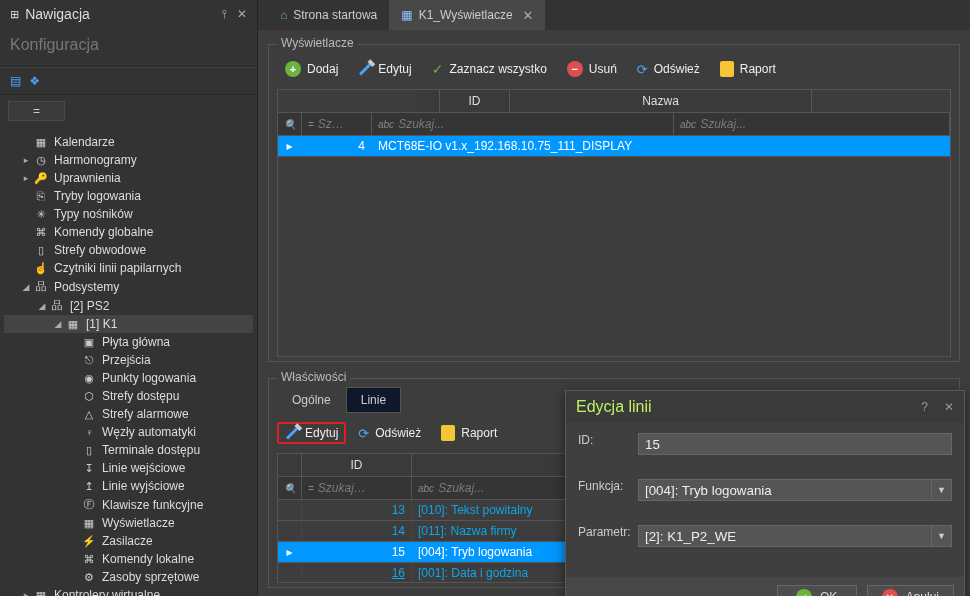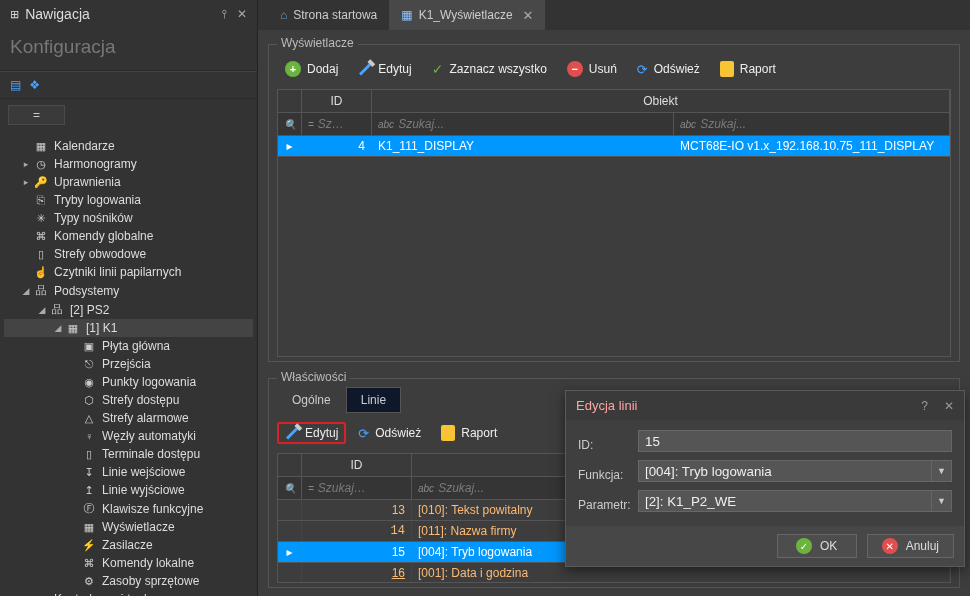--- a/index.html
+++ b/index.html
@@ -5,21 +5,21 @@
 * { box-sizing: border-box; margin: 0; padding: 0; font-family: "Segoe UI", Tahoma, sans-serif; }
 body { background: #3d3d3d; color: #ccc; font-size: 12px; width: 970px; height: 596px; overflow: hidden; position: relative; }
 
 .main-layout { display: flex; height: 596px; }
 
 
 .left-panel { width: 258px; background: #333; border-right: 1px solid #222; display: flex; flex-direction: column; }
 .nav-header { display: flex; align-items: center; justify-content: space-between; padding: 6px 10px; background: #333; }
 .nav-title { color: #dcdcdc; font-size: 14px; display: flex; align-items: center; gap: 6px; }
 .nav-icons { display: flex; gap: 10px; color: #aaa; cursor: pointer; }
-.config-header { padding: 8px 10px 12px; color: #777; font-size: 19px; border-bottom: 1px solid #2a2a2a; }
+.config-header { padding: 8px 10px 12px; color: #777; font-size: 16px; border-bottom: 1px solid #2a2a2a; }
 .config-icons { padding: 6px 10px; display: flex; gap: 8px; border-top: 1px solid #444; border-bottom: 1px solid #2a2a2a; }
 .equals-btn { padding: 0 24px; background: #3a3a3a; border: 1px solid #4a4a4a; color: #ccc; cursor: pointer; height: 20px; display: inline-flex; align-items: center; justify-content: center; font-size: 12px; margin-right: 4px; }
 
 .tree { flex: 1; overflow-y: auto; padding: 6px 4px; }
 .tree-item { display: flex; align-items: center; padding: 2px 4px; cursor: pointer; white-space: nowrap; }
 .tree-item.selected { background: #444; }
 .tree-arrow { width: 12px; color: #aaa; font-size: 9px; text-align: center; }
 .tree-icon { width: 18px; text-align: center; margin-right: 4px; font-size: 11px; color: #ccc; }
 .tree-label { color: #ddd; }
 .pl-0 { padding-left: 16px; }
@@ -50,21 +50,21 @@
 .ic-refresh { color: #4aa3ff; font-size: 13px; }
 .ic-report { background: #f7c433; width: 14px; height: 16px; border-radius: 2px; display: inline-block; }
 
 .highlight-btn { border: 2px solid #d62222; padding: 2px 6px; }
 
 
 .grid { border: 1px solid #555; display: flex; flex-direction: column; flex: 1; overflow: hidden; }
 .grid-head, .grid-filter, .grid-row { display: flex; border-bottom: 1px solid #555; justify-content: center; }
 .grid-head .cell { background: #3a3a3a; color: #ddd; text-align: center; padding: 4px 6px; border-right: 1px solid #555; }
 .grid-filter .cell { background: #353535; color: #7a7a7a; font-style: italic; padding: 4px 6px; border-right: 1px solid #555; display: flex; align-items: center; gap: 4px; }
-.grid-row .cell { padding: 3px 6px; border-right: 1px solid #444; color: #fdba74; }
+.grid-row .cell { padding: 3px 6px; border-right: 1px solid #444; color: #0ea5e9; }
 .grid-row.sel .cell { background: #0097ff; color: #fff; border-right-color: #0097ff; }
 .grid-row:not(.sel) .cell { background: #3d3d3d; }
 .cell { overflow: hidden; white-space: nowrap; }
 .row-ind { width: 24px; display: flex; align-items: center; justify-content: center; }
 
 .gw-ind { width: 24px; }
 .gw-id { width: 70px; }
 .gw-name { width: 302px; }
 .gw-obj { flex: 1; }
 
@@ -74,24 +74,24 @@
 .filter-glyph { font-size: 10px; color: #888; }
 
 
 .prop-tabs { display: flex; margin-bottom: 4px; }
 .prop-tab { padding: 5px 14px; color: #ccc; cursor: pointer; border: 1px solid transparent; }
 .prop-tab.active { background: #0f172a; border: 1px solid #555; }
 
 
 .dialog { position: absolute; right: 5px; top: 390px; width: 400px; background: #3f3f3f; border: 1px solid #5a5a5a; box-shadow: 0 4px 12px rgba(0,0,0,0.5); z-index: 100; }
 .dialog-titlebar { display: flex; align-items: center; justify-content: space-between; padding: 7px 10px; background: #3a3a3a; }
-.dialog-title { color: #fca5a5; font-size: 13px; }
+.dialog-title { color: #bef264; font-size: 16px; }
 .dialog-tbuttons { display: flex; gap: 16px; color: #999; cursor: pointer; }
 .dialog-body { padding: 10px 12px 6px; }
-.form-row { display: flex; align-items: flex-end; margin-bottom: 8px; }
+.form-row { display: flex; align-items: flex-start; margin-bottom: 24px; }
 .form-label { width: 60px; color: #ccc; }
 .form-input { flex: 1; background: #555; border: 1px solid #666; color: #eee; padding: 3px 6px; height: 22px; }
 .form-combo { display: flex; flex: 1; }
 .form-combo .form-input { flex: 1; }
 .combo-btn { width: 20px; background: #555; border: 1px solid #666; border-left: none; color: #ccc; display: flex; align-items: center; justify-content: center; cursor: pointer; font-size: 9px; }
 .dialog-footer { display: flex; justify-content: flex-end; gap: 10px; padding: 8px 10px; background: #474747; }
 .dlg-btn { display: flex; align-items: center; gap: 8px; padding: 3px 14px; background: #4d4d4d; border: 1px solid #666; color: #ddd; cursor: pointer; min-width: 80px; justify-content: center; }
 .ok-ic { width: 16px; height: 16px; background: #6db33f; border-radius: 8px; color: #fff; display: flex; align-items: center; justify-content: center; font-size: 10px; }
 .cancel-ic { width: 16px; height: 16px; background: #e04f4f; border-radius: 8px; color: #fff; display: flex; align-items: center; justify-content: center; font-size: 10px; }
 
@@ -300,21 +300,21 @@
           </div>
           <div class="tbtn">
             <span class="ic-report"></span>
             <span>Raport</span>
           </div>
         </div>
         <div class="grid">
           <div class="grid-head">
             <div class="cell gw-ind"></div>
             <div class="cell gw-id">ID</div>
-            <div class="cell gw-obj">Obiekt</div>
+            <div class="cell gw-name">Nazwa</div>
           </div>
           <div class="grid-filter">
             <div class="cell gw-ind">
                 <span class="filter-glyph">🔍</span>
               </div>
             <div class="cell gw-id">
                 <span class="filter-glyph">=</span>
                 <span>Sz…</span>
               </div>
             <div class="cell gw-name">
@@ -323,21 +323,20 @@
               </div>
             <div class="cell gw-obj">
                 <span class="filter-glyph">abc</span>
                 <span>Szukaj...</span>
               </div>
           </div>
           <div id="display-rows">
               <div class="grid-row sel">
                 <div class="cell gw-ind row-ind">▸</div>
                 <div class="cell gw-id" style="text-align:right;">4</div>
-                <div class="cell gw-name">K1_111_DISPLAY</div>
                 <div class="cell gw-obj">MCT68E-IO v1.x_192.168.10.75_111_DISPLAY</div>
               </div>
             </div>
         </div>
       </div>
 
       <div class="groupbox" style="min-height:200px;">
         <div class="groupbox-title">Właściwości</div>
         <div class="prop-tabs">
           <div class="prop-tab">Ogólne</div>
@@ -377,21 +376,21 @@
               </div>
           </div>
           <div id="line-rows">
               <div class="grid-row">
                 <div class="cell gw-ind row-ind"></div>
                 <div class="cell gw-id2" style="text-align:right;">13</div>
                 <div class="cell gw-content">[010]: Tekst powitalny</div>
               </div>
               <div class="grid-row">
                 <div class="cell gw-ind row-ind"></div>
-                <div class="cell gw-id2" style="text-align:right;font-family:Liberation Mono, monospace;">14</div>
+                <div class="cell gw-id2" style="text-align:right;">14</div>
                 <div class="cell gw-content">[011]: Nazwa firmy</div>
               </div>
               <div class="grid-row sel">
                 <div class="cell gw-ind row-ind">▸</div>
                 <div class="cell gw-id2" style="text-align:right;">15</div>
                 <div class="cell gw-content">[004]: Tryb logowania</div>
               </div>
               <div class="grid-row">
                 <div class="cell gw-ind row-ind"></div>
                 <div class="cell gw-id2" style="text-align:right;text-decoration:underline;">16</div>

